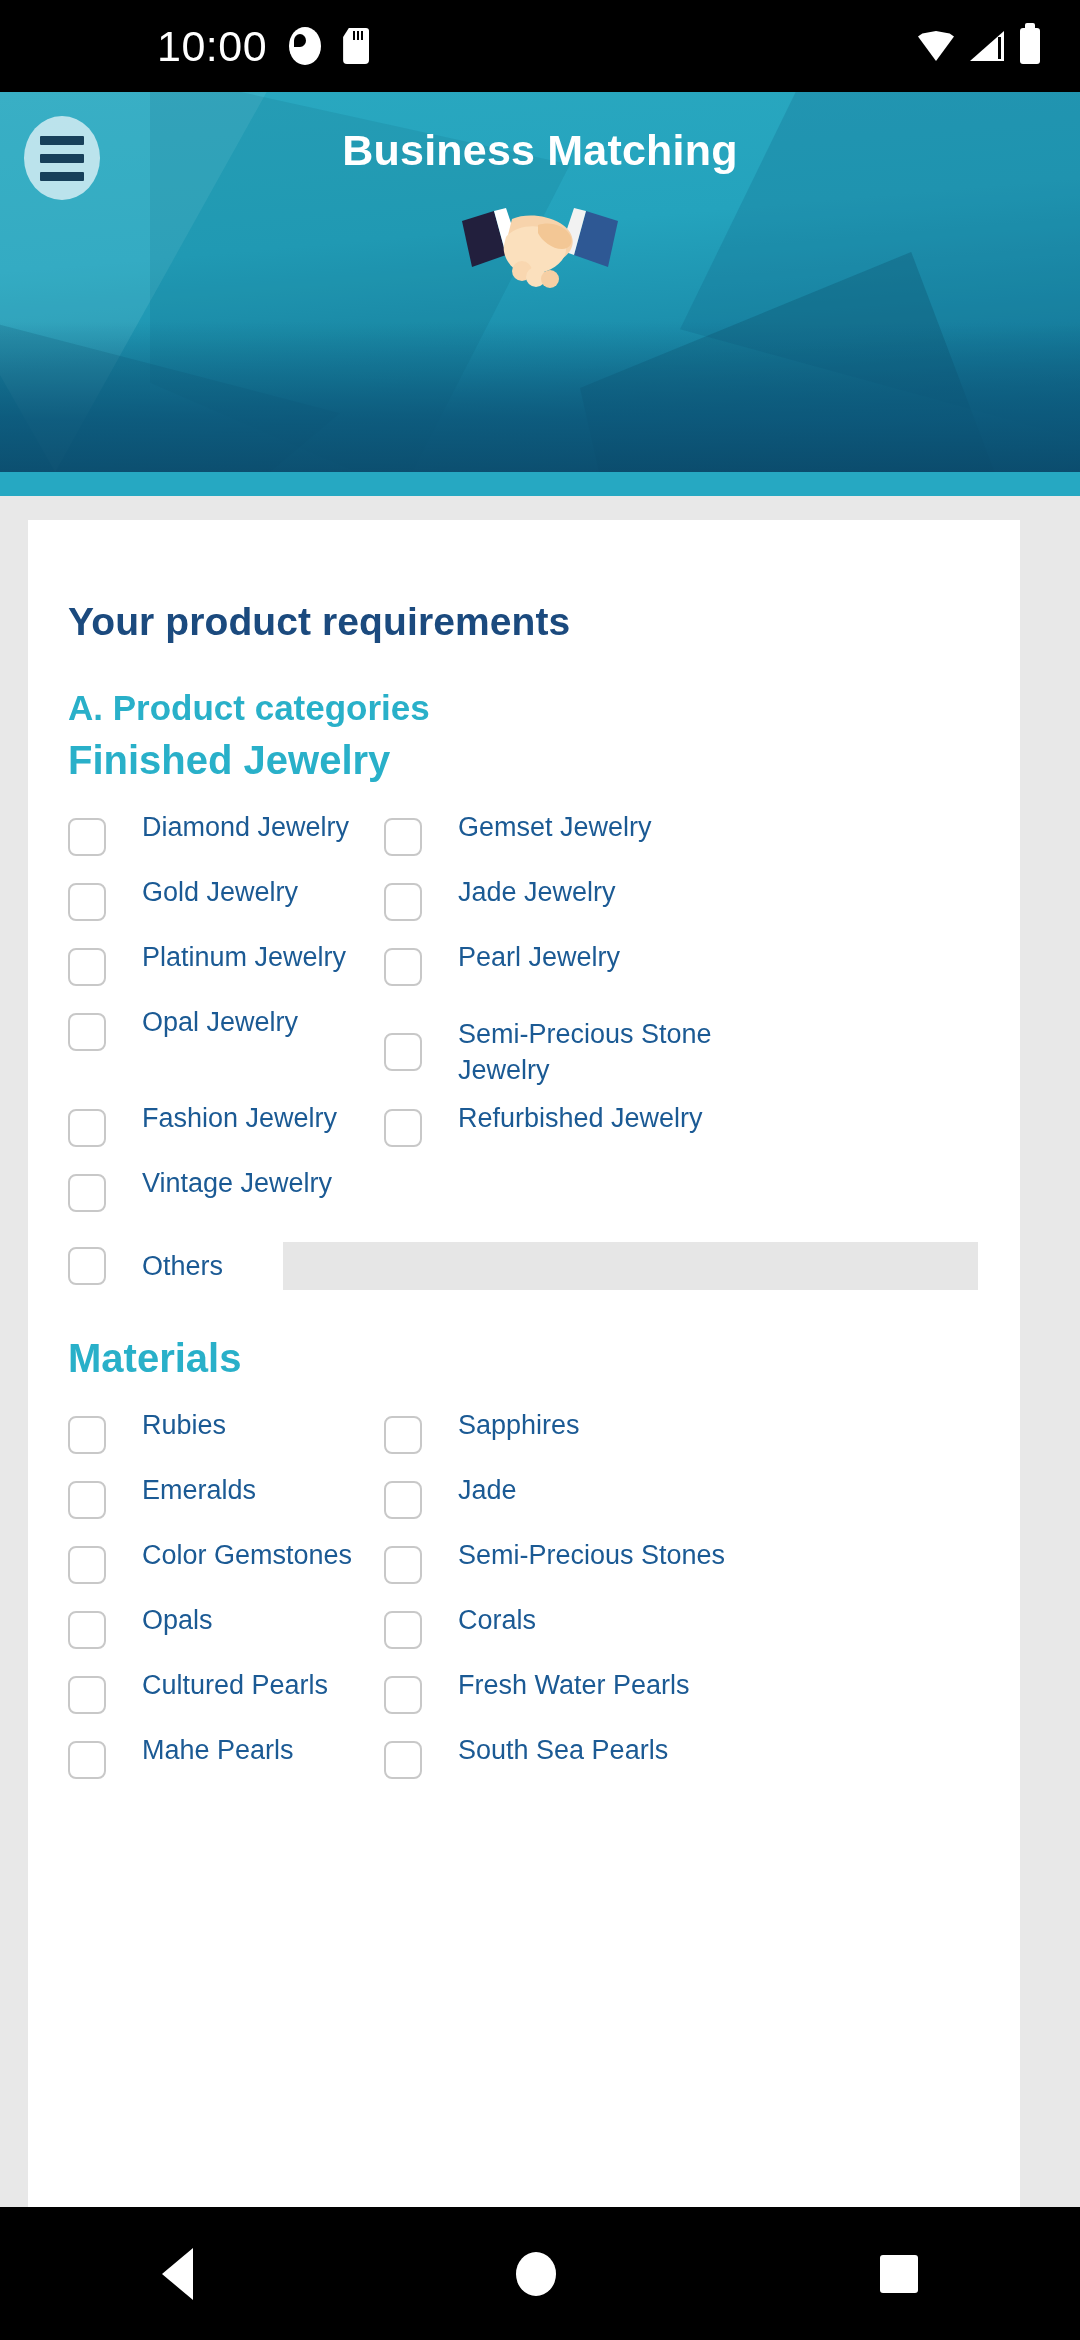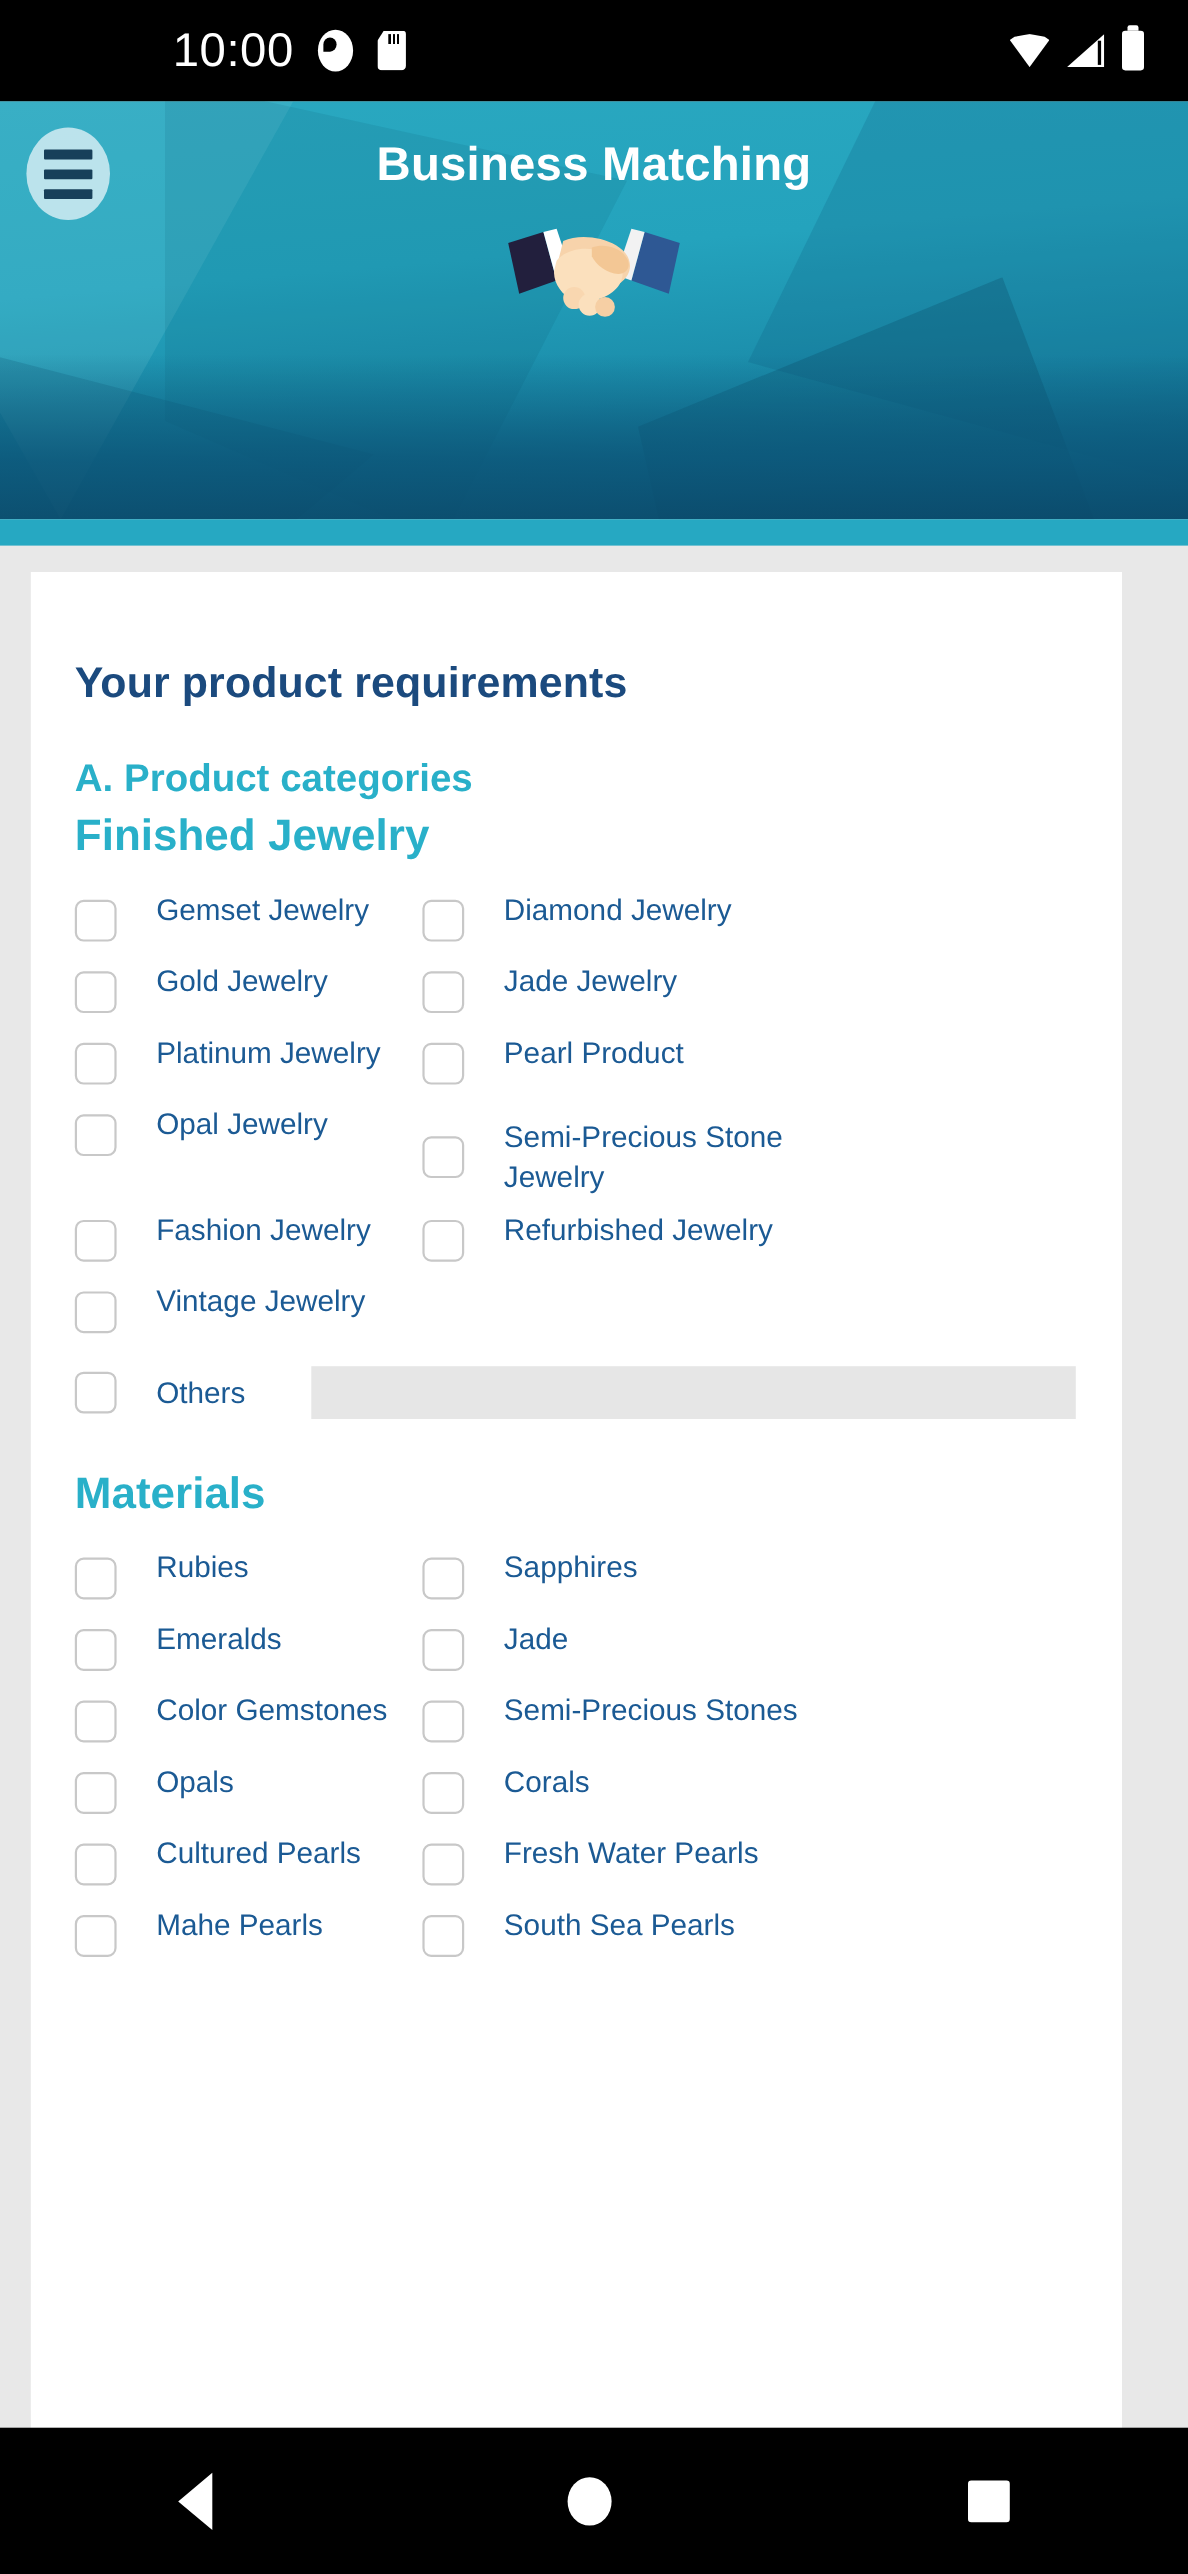--- a/index.html
+++ b/index.html
@@ -401,45 +401,45 @@
   <div class="teal-strip"></div>
 
   <div class="card">
 
     <div class="page-title">Your product requirements</div>
     <div class="section-letter">A. Product categories</div>
 
     <div class="group-title">Finished Jewelry</div>
 
     <div class="cb-grid">
+      <div class="cb-row">
+        <div class="cb-box"></div>
+        <div class="cb-label">Diamond Jewelry</div>
+      </div>
       <div class="cb-row wide">
         <div class="cb-box"></div>
         <div class="cb-label">Gemset Jewelry</div>
       </div>
-      <div class="cb-row">
-        <div class="cb-box"></div>
-        <div class="cb-label">Diamond Jewelry</div>
-      </div>
 
       <div class="cb-row">
         <div class="cb-box"></div>
         <div class="cb-label">Gold Jewelry</div>
       </div>
       <div class="cb-row wide">
         <div class="cb-box"></div>
         <div class="cb-label">Jade Jewelry</div>
       </div>
 
       <div class="cb-row">
         <div class="cb-box"></div>
         <div class="cb-label">Platinum Jewelry</div>
       </div>
       <div class="cb-row wide">
         <div class="cb-box"></div>
-        <div class="cb-label">Pearl Product</div>
+        <div class="cb-label">Pearl Jewelry</div>
       </div>
 
       <div class="cb-row two-line">
         <div class="cb-box" style="align-self:flex-start;margin-top:9px;"></div>
         <div class="cb-label" style="align-self:flex-start;">Opal Jewelry</div>
       </div>
       <div class="cb-row two-line wide">
         <div class="cb-box"></div>
         <div class="cb-label">Semi-Precious Stone Jewelry</div>
       </div>

